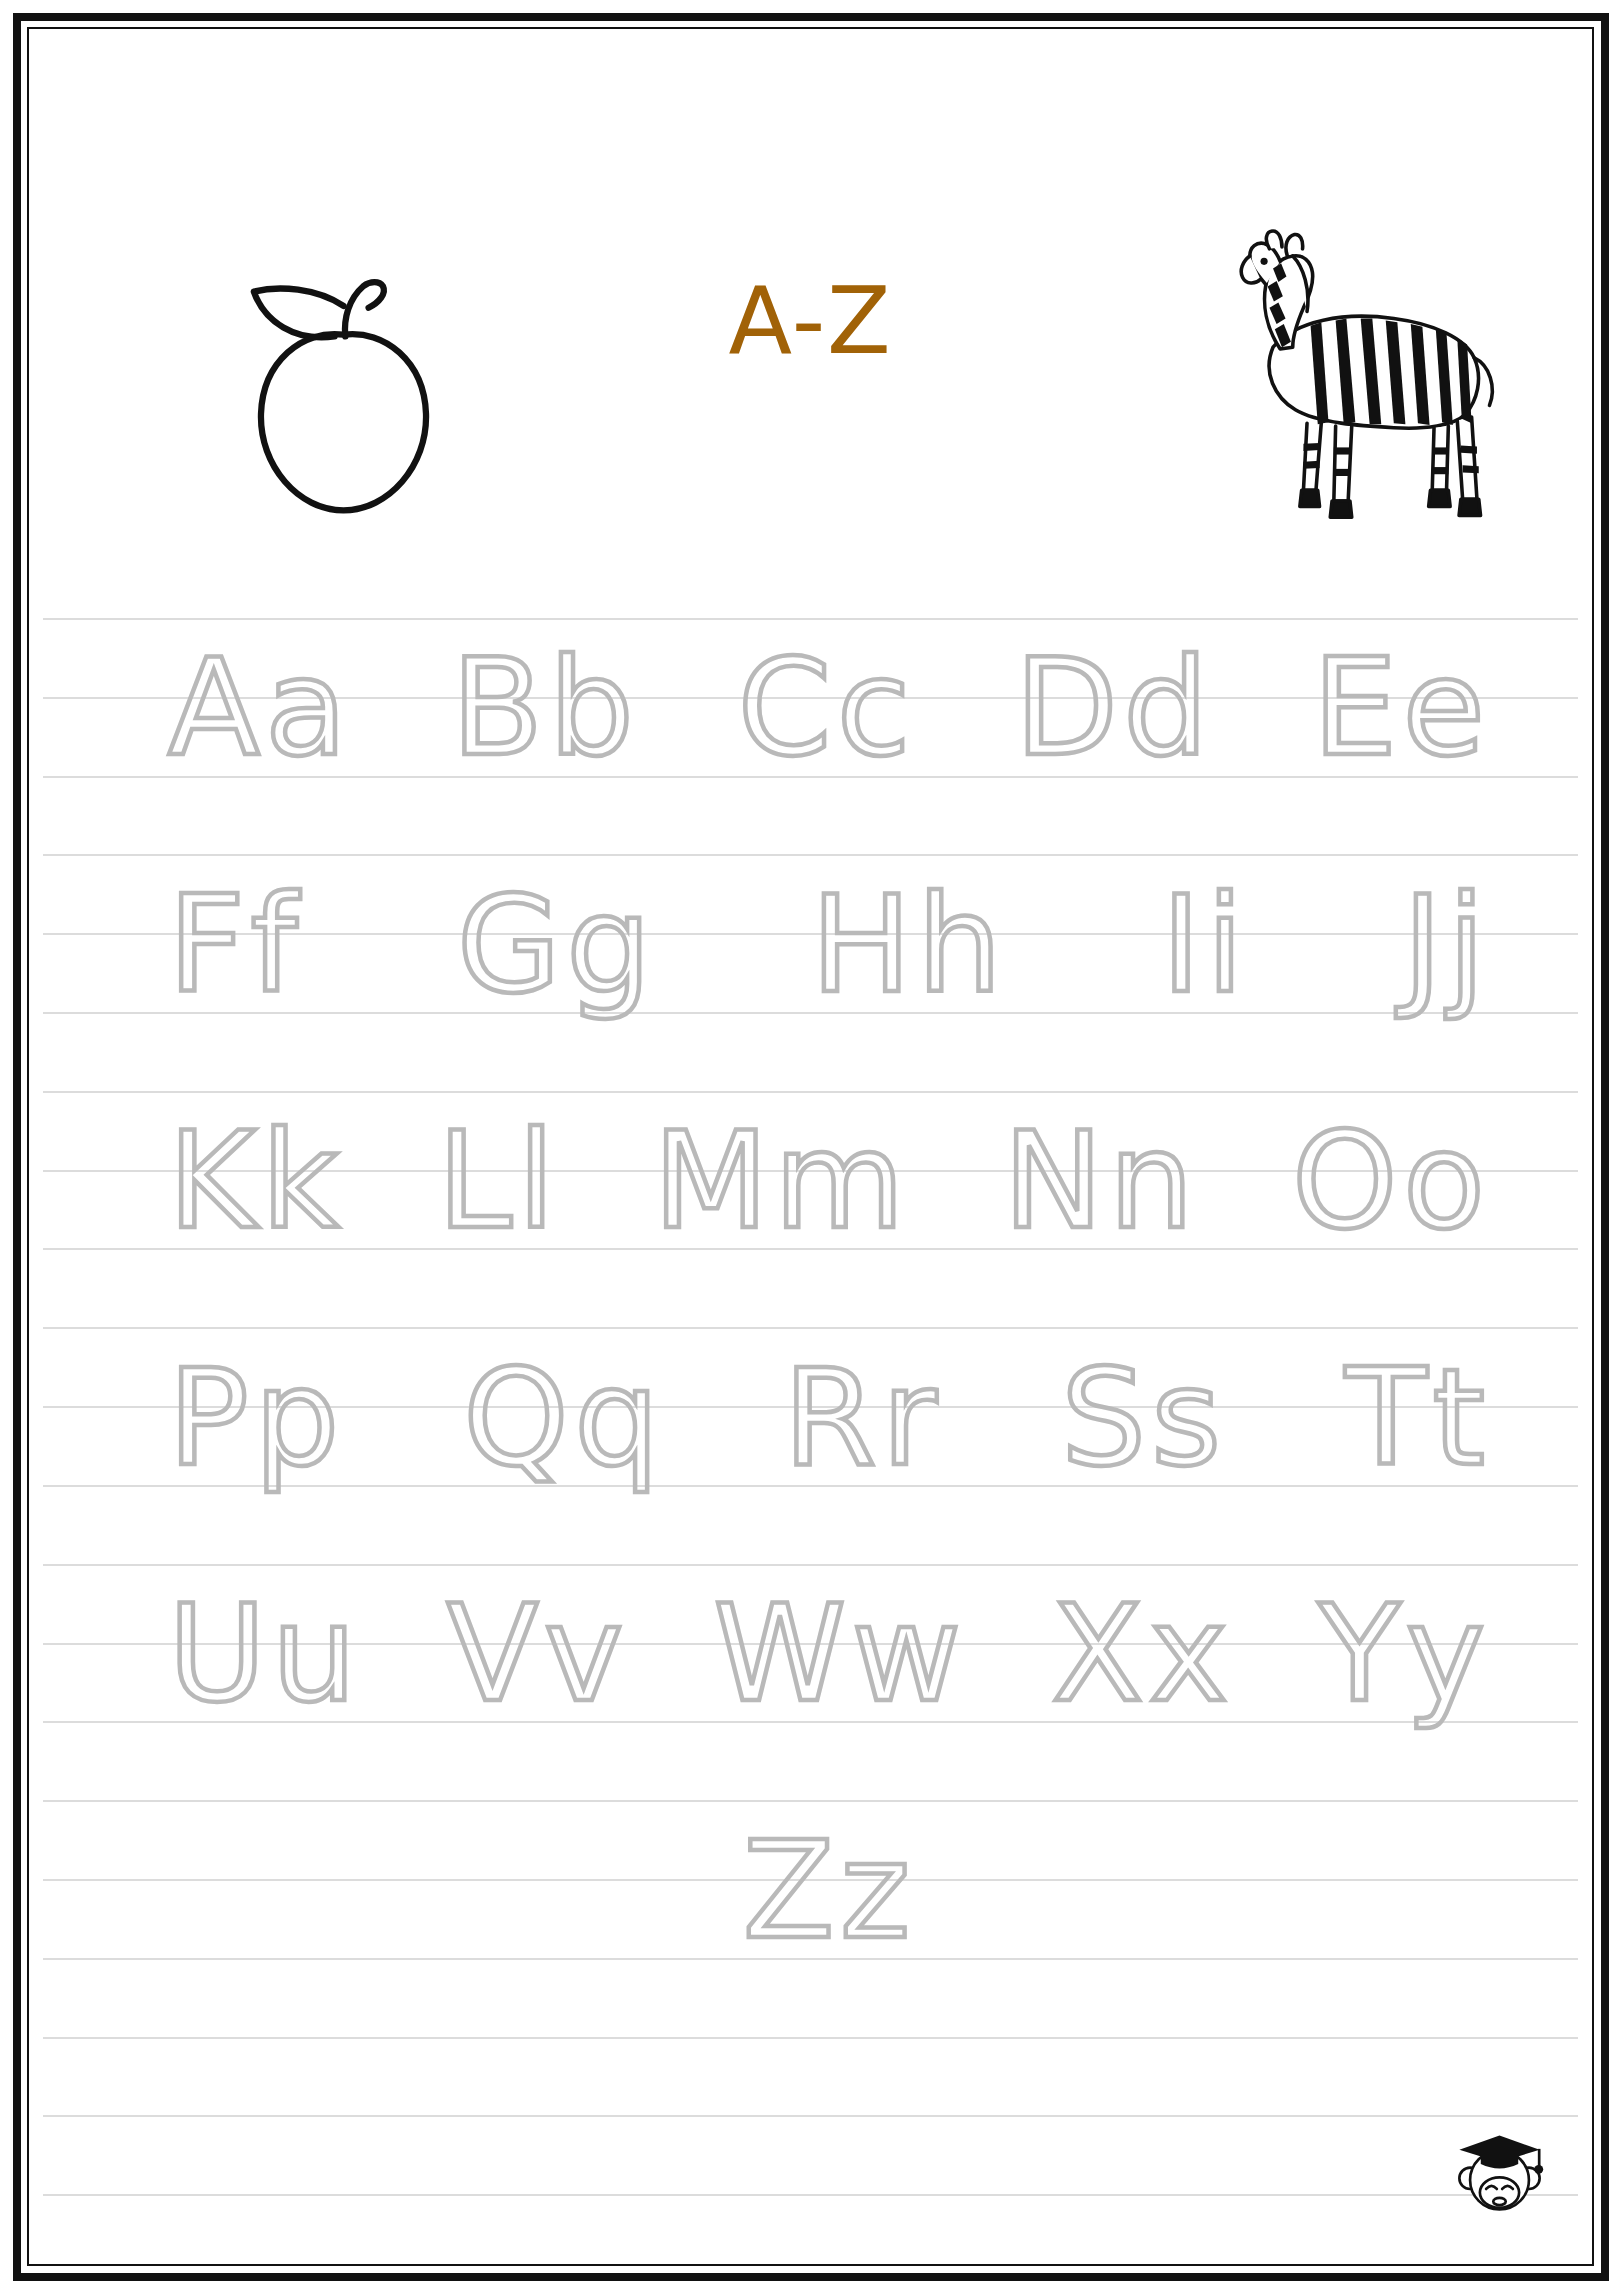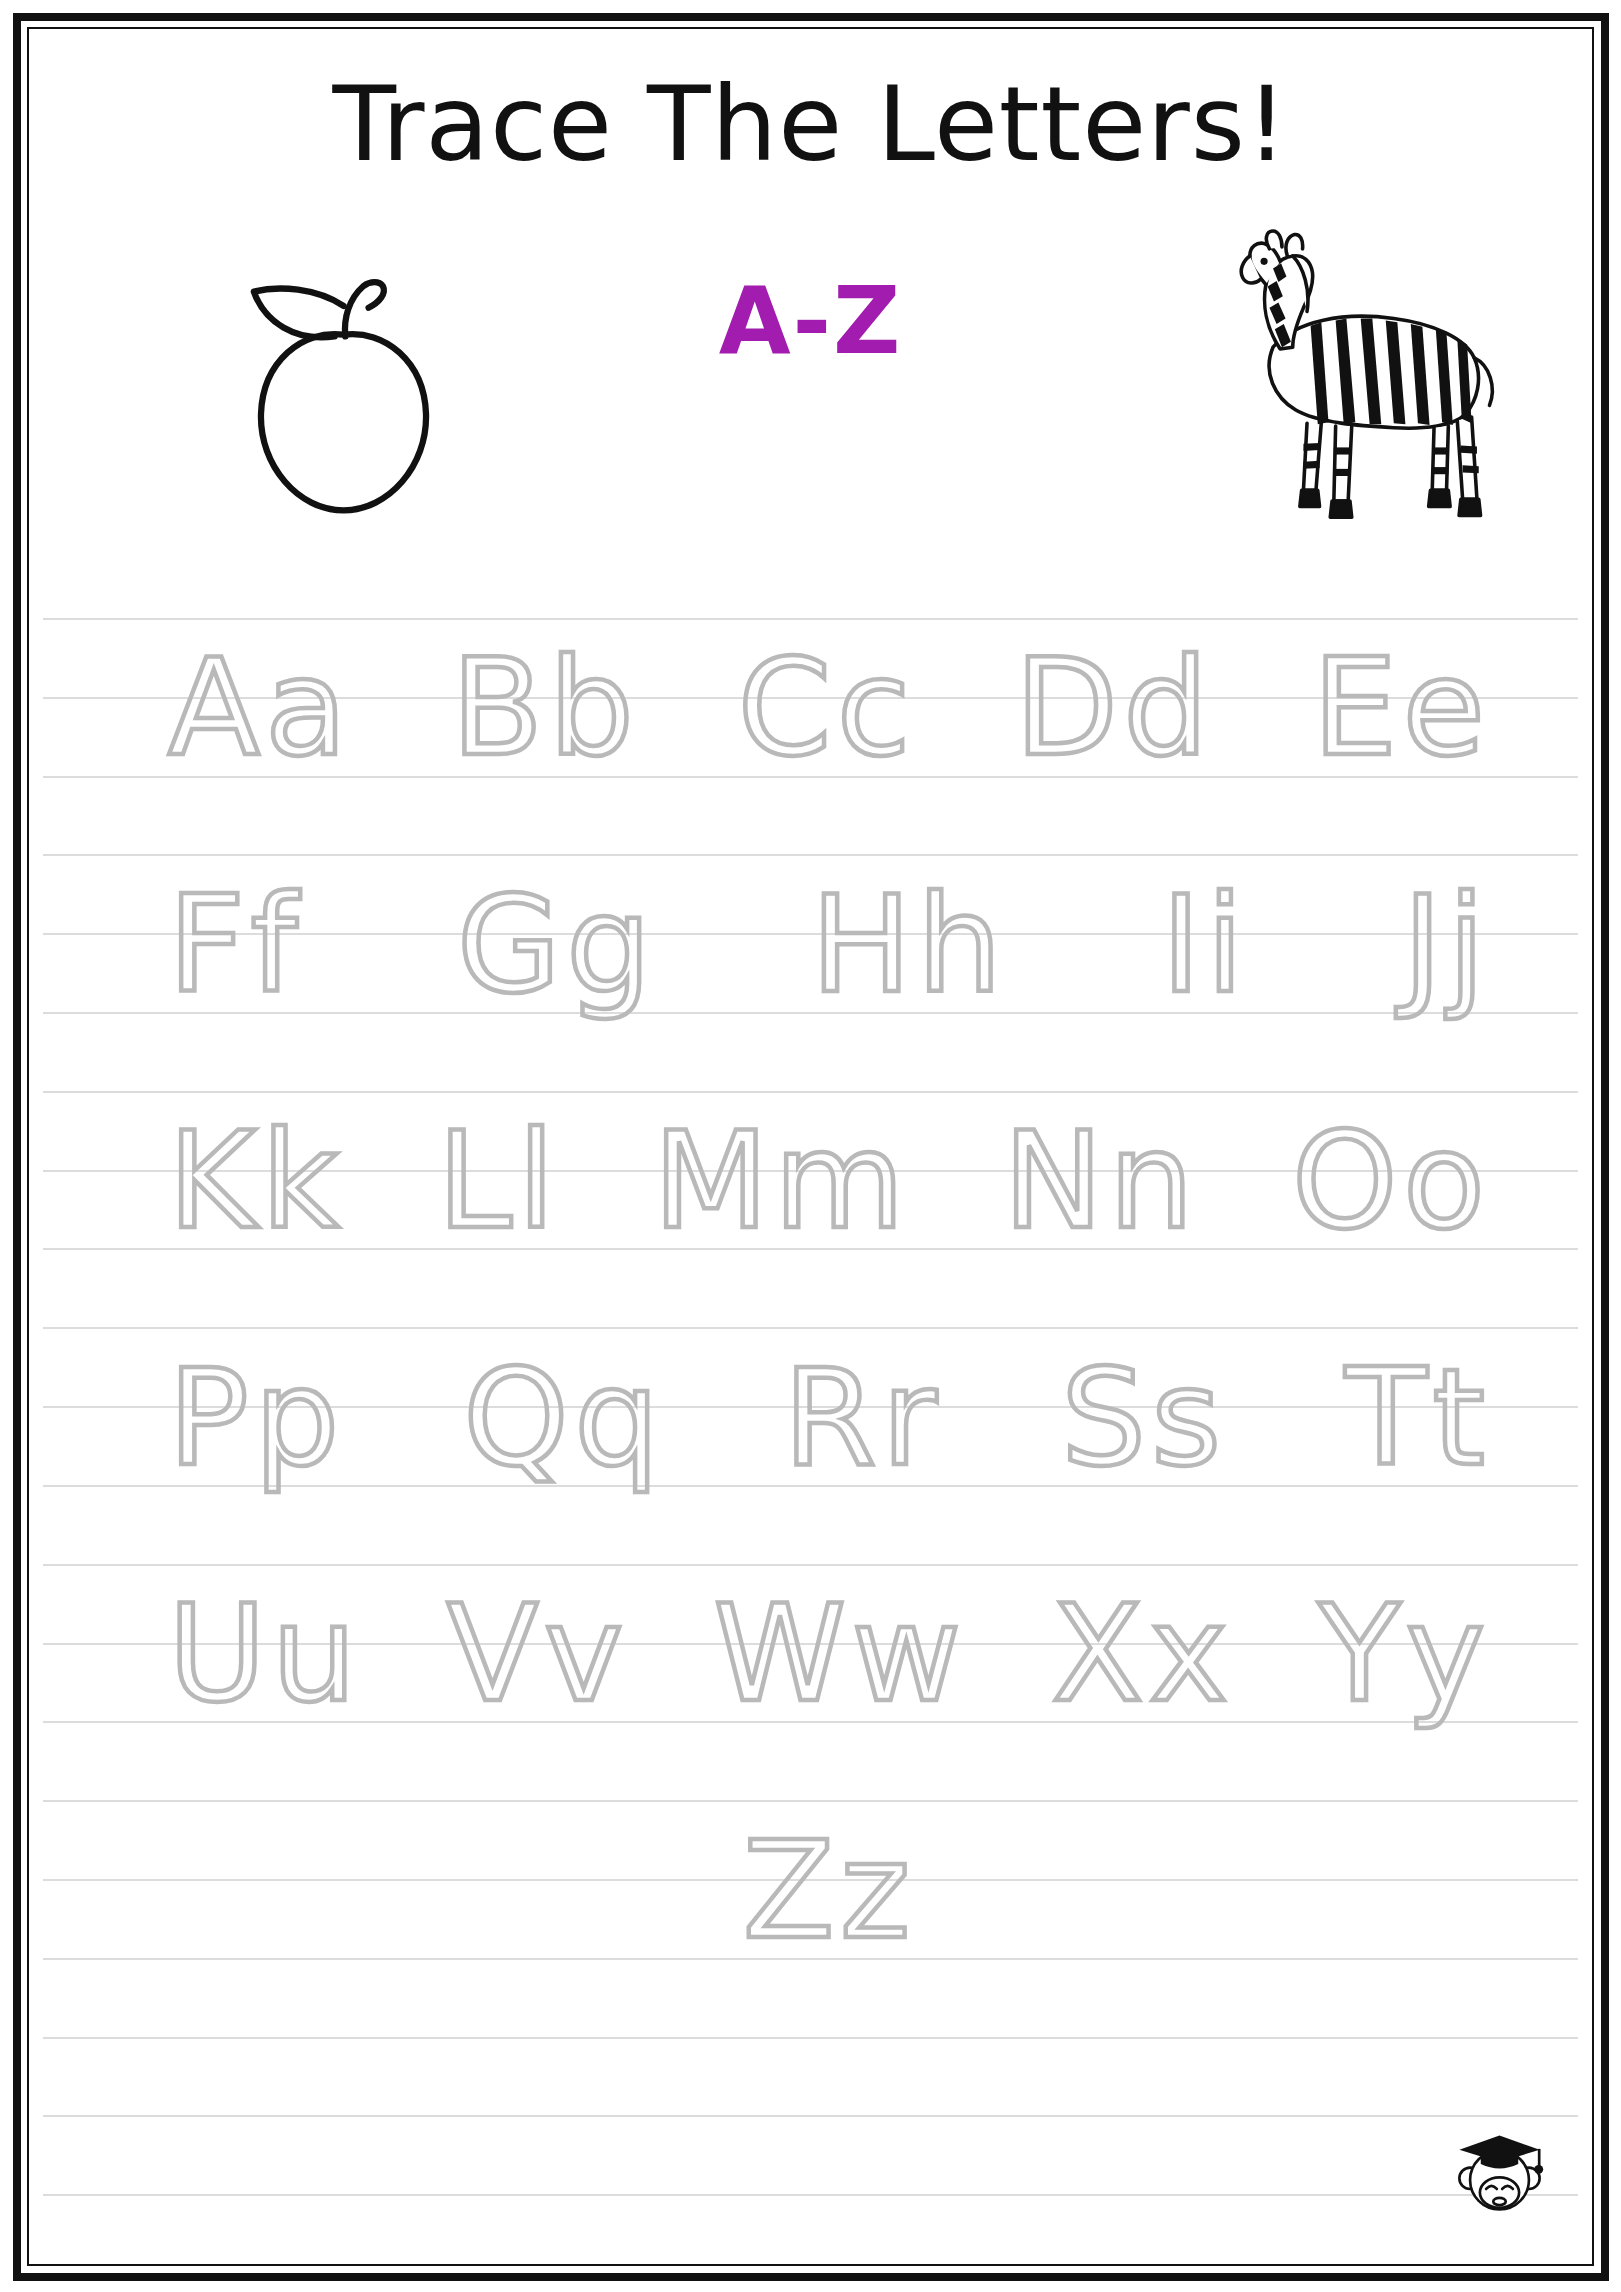--- a/index.html
+++ b/index.html
@@ -64,22 +64,22 @@
     color: #111111;
     line-height: 1.05;
   }
   .subtitle {
     position: absolute;
     left: 0;
     top: 224px;
     width: 1535px;
     text-align: center;
     font-size: 93px;
-    font-weight: 700;
-    color: #a21caf;
+    font-weight: 400;
+    color: #a16207;
     letter-spacing: 1.8px;
   }
 
   .apple-wrap {
     position: absolute;
     left: 166px;
     top: 193px;
     width: 269px;
     height: 287px;
   }
@@ -155,21 +155,20 @@
 </head>
 <body>
 
 <div class="page">
 
   <div class="frame-outer"></div>
   <div class="frame-inner"></div>
 
   <div class="header">
 
-    <div class="title">Trace The Letters!</div>
     <div class="subtitle">A-Z</div>
 
     <div class="apple-wrap">
       <svg viewBox="0 0 300 320" width="269" height="287" aria-hidden="true">
         <g fill="none" stroke="#111111" stroke-width="7" stroke-linecap="round" stroke-linejoin="round">
           <path d="M150 78 C 120 58 78 55 50 62 C 62 96 96 118 140 112"></path>
           <path d="M152 112 C 150 92 156 70 172 56 C 180 50 190 50 194 56 C 198 64 190 74 178 80"></path>
           <path d="M150 110 C 104 104 60 140 58 198 C 56 256 100 306 150 306 C 200 306 244 256 242 198 C 240 140 196 104 150 110 Z"></path>
         </g>
       </svg>

